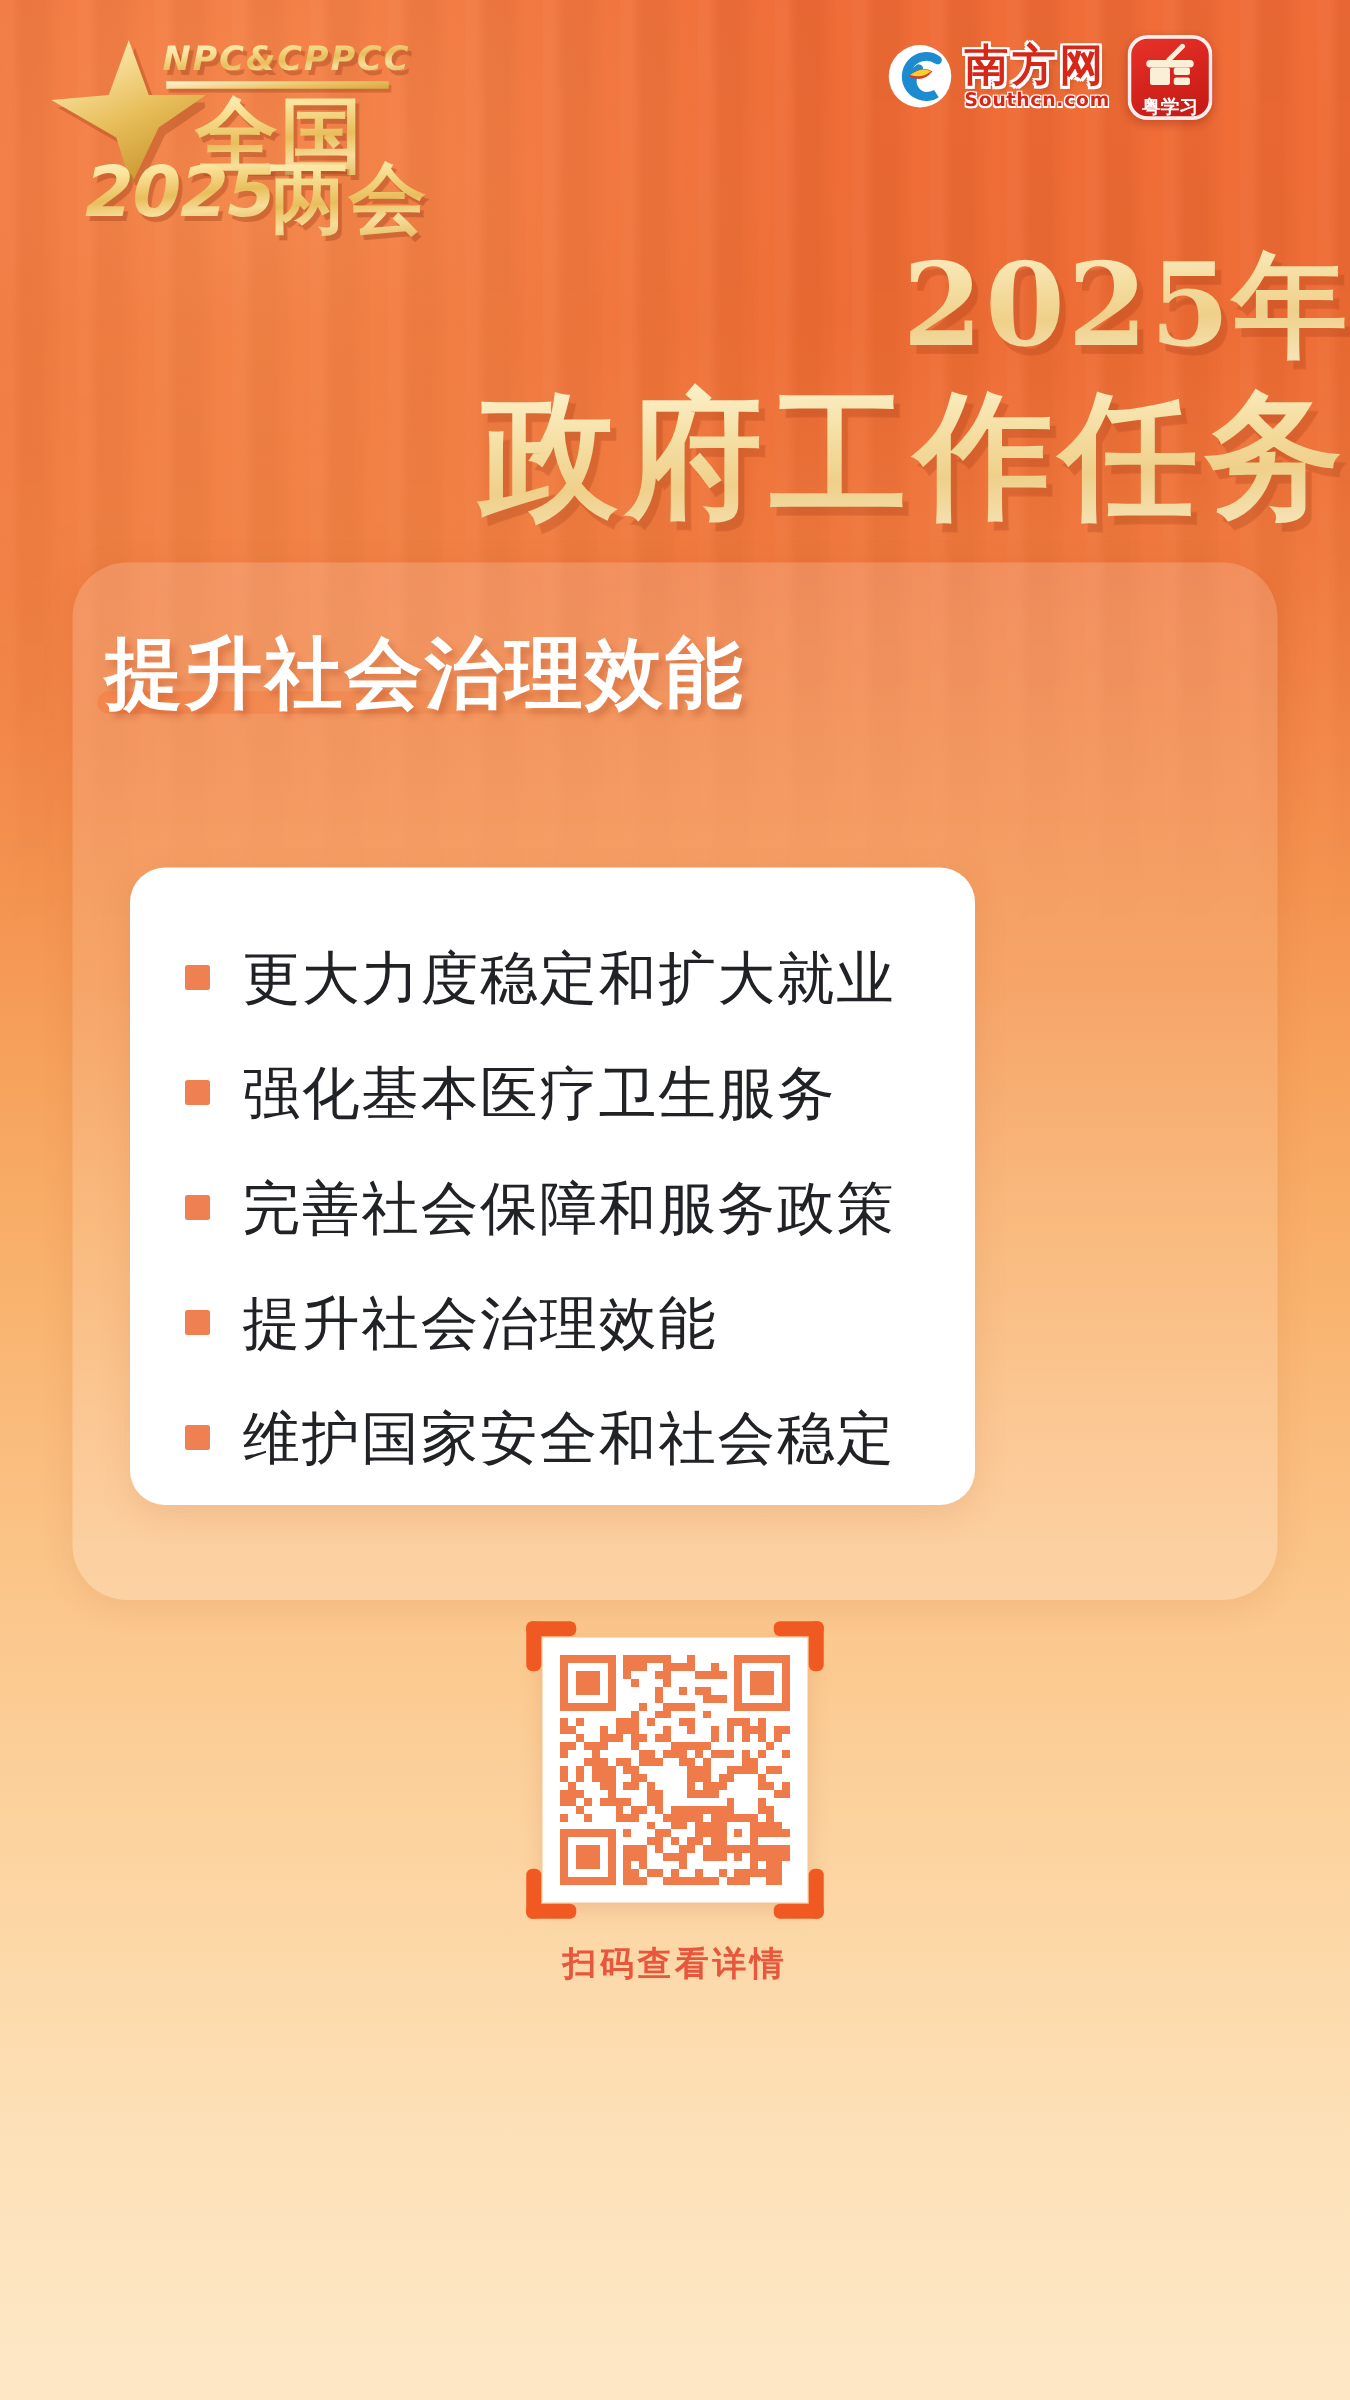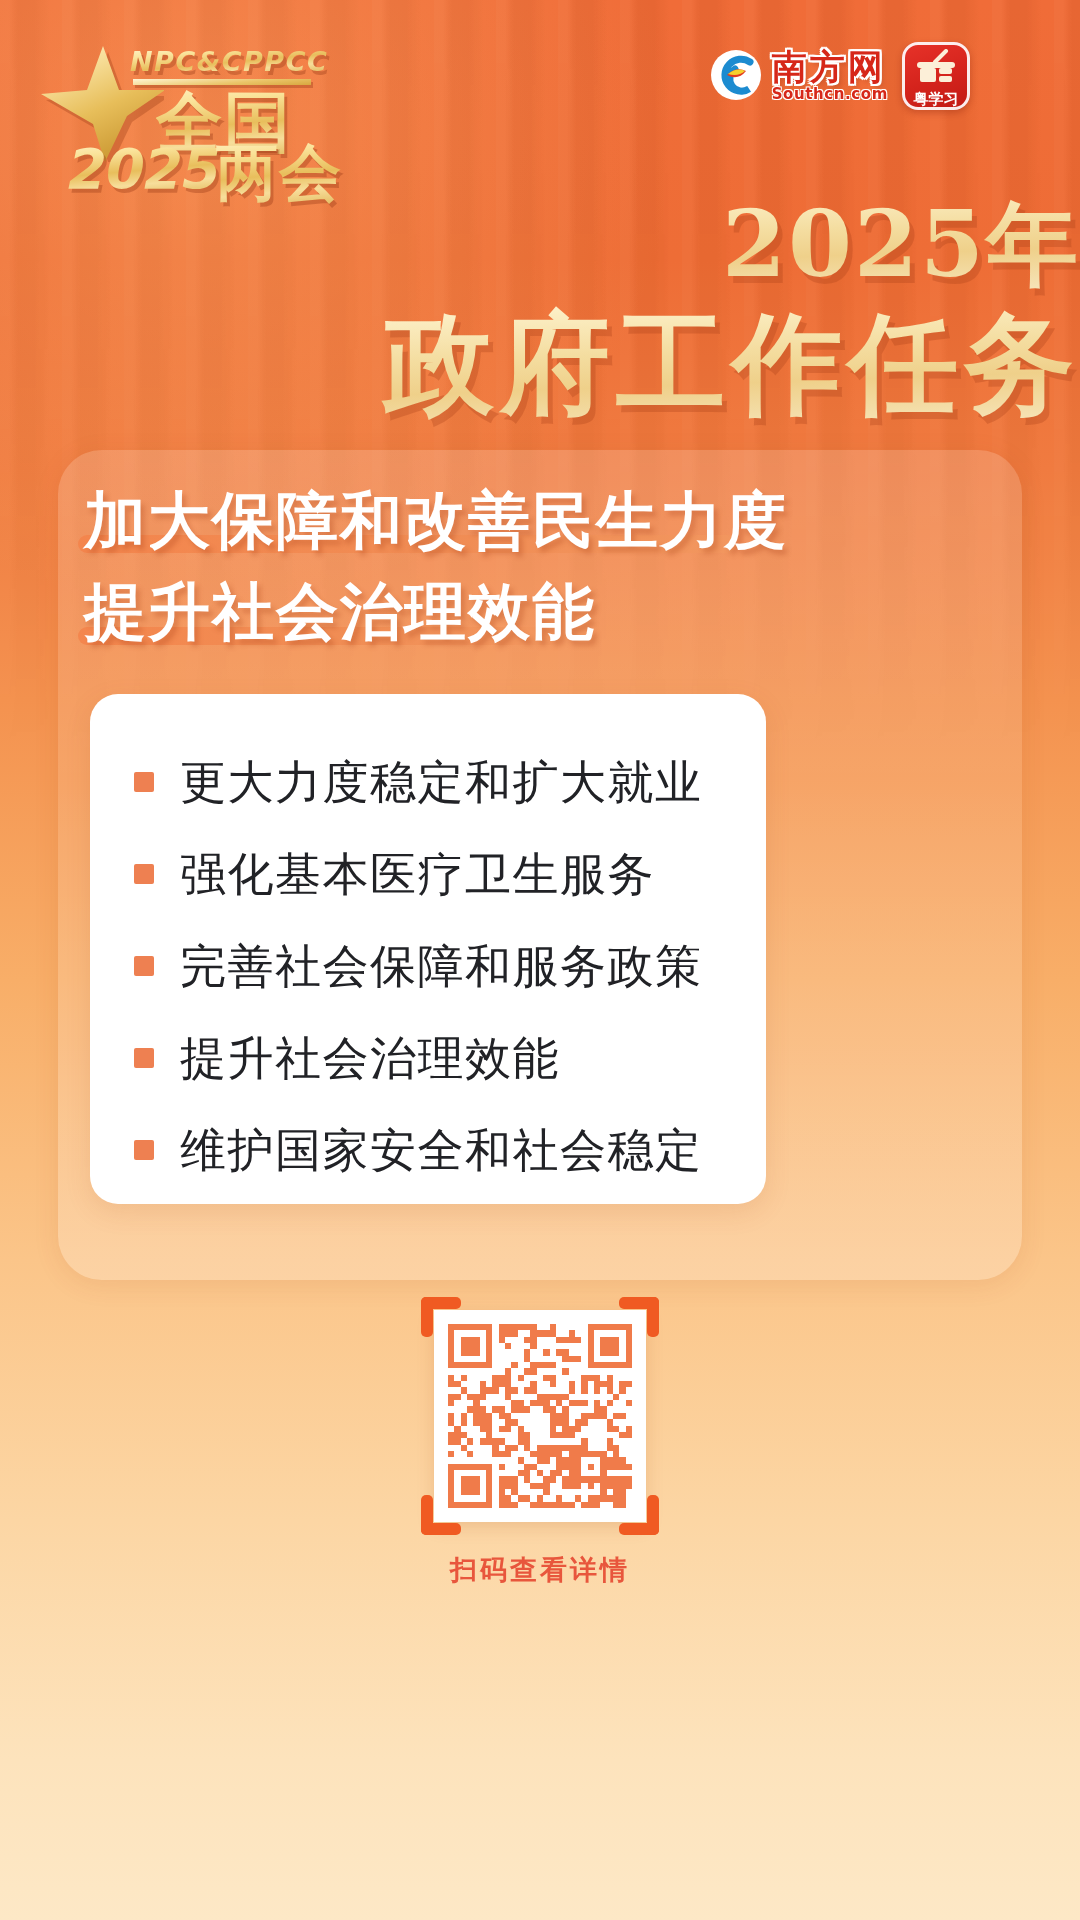--- a/index.html
+++ b/index.html
@@ -42,21 +42,21 @@
     pointer-events:none;
   }
   #glow{
     position:absolute; left:-160px; top:-220px; width:900px; height:900px;
     background:radial-gradient(circle at 40% 40%, rgba(255,190,120,0.35) 0%, rgba(255,160,90,0.0) 62%);
     pointer-events:none;
   }
 
   
   #header{
-    position:absolute; left:0; top:14px; width:996px; height:200px;padding-left:19px;
+    position:absolute; left:0; top:0; width:996px; height:200px;padding-left:19px;
   }
 
   
   #brand-lockup{
     position:absolute; left:38px; top:12px; width:340px; height:175px;
   }
   .goldtext{
     background-image:linear-gradient(175deg,#FFF6D4 0%,#FAE39A 26%,#E8BE5C 52%,#F7DE9B 70%,#D8A73F 100%);
     -webkit-background-clip:text; background-clip:text;
     -webkit-text-fill-color:transparent; color:transparent;
@@ -171,21 +171,21 @@
   }
   .head-bar{
     position:absolute; z-index:1; left:-6px; bottom:2px;
     height:18px; border-radius:9px;
     background:linear-gradient(90deg,#F4834A 0%,#F08B52 55%,#F2975F 100%);
     opacity:.85;
   }
 
   
   #list-card{
-    position:absolute; left:90px; top:694px; width:676px; height:510px;
+    position:absolute; left:104px; top:694px; width:676px; height:510px;
     background:#FFFFFF; border-radius:28px;
     box-shadow:0 8px 26px rgba(170,80,30,.13);
     padding:42px 0 42px 44px;
   }
   .li{
     display:flex; align-items:center;
     height:92px;
   }
   .li-bullet{
     width:20px; height:20px; flex:0 0 20px;
@@ -291,24 +291,20 @@
   </div>
 
   <div id="title-wrap">
     <div id="title-year" class="title-gold">2025年</div>
     <div id="title-main" class="title-gold">政府工作任务</div>
   </div>
 
   <div id="panel"></div>
 
   <div id="headings">
-    <div class="head-row">
-      <span class="head-bar" style="width: 658px;"></span>
-      <span class="head-text">加大保障和改善民生力度</span>
-    </div>
     <br>
     <div class="head-row">
       <span class="head-bar" style="width: 482px;"></span>
       <span class="head-text">提升社会治理效能</span>
     </div>
   </div>
 
   <div id="list-card">
     <div class="li">
       <span class="li-bullet"></span>

